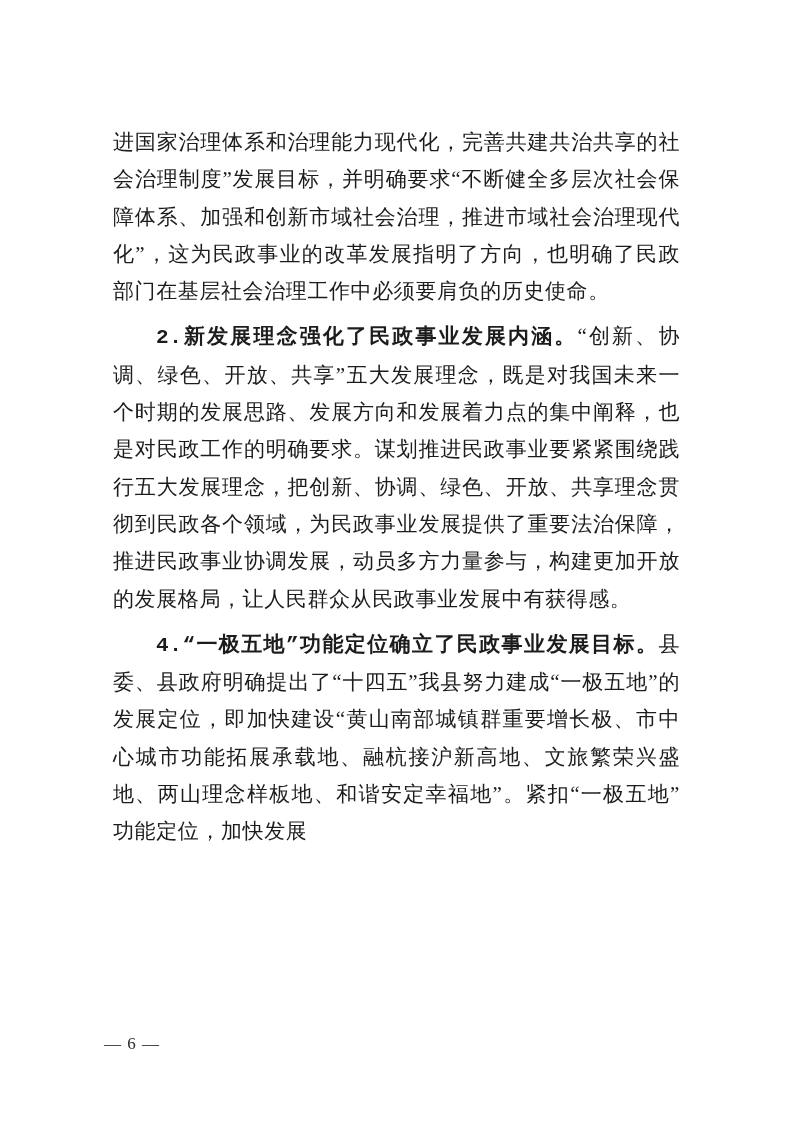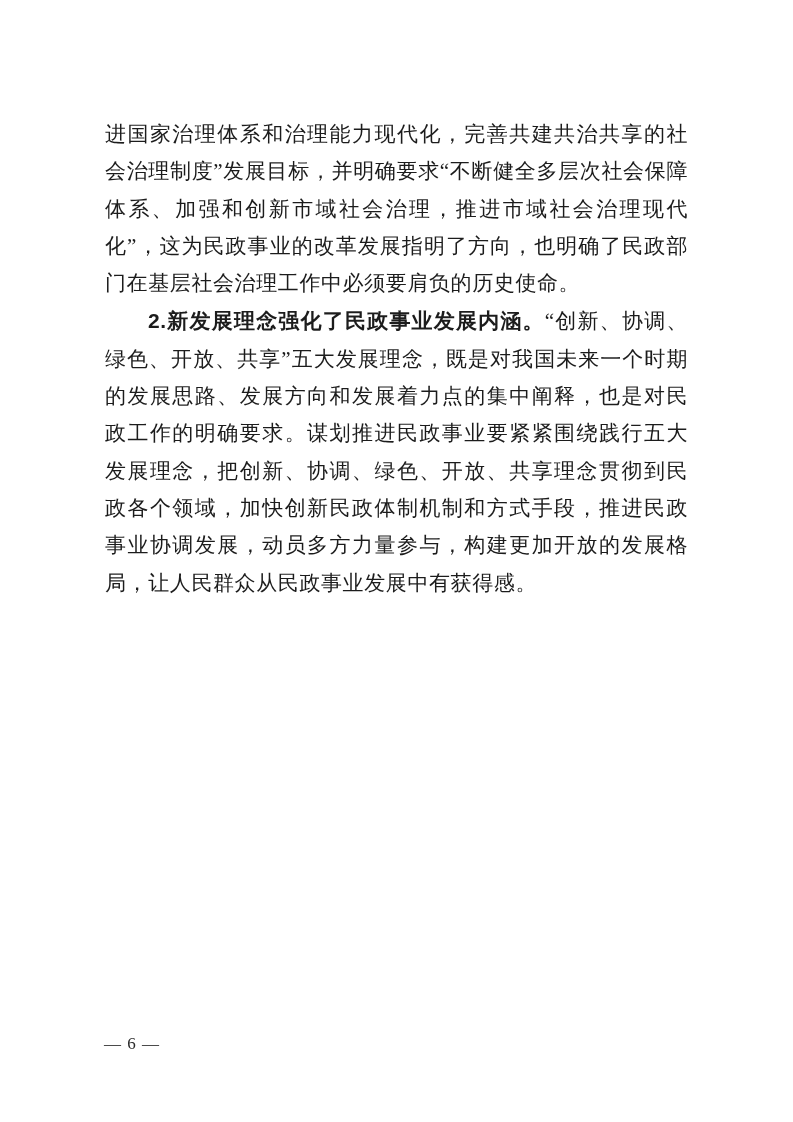--- a/index.html
+++ b/index.html
@@ -17,47 +17,48 @@
     color: #1c1c1c;
   }
   .content {
     position: absolute;
     left: 105px;
     top: 116px;
     width: 583px;
     text-align: justify;
   }
   .para {
-    margin: 0;
+    margin: 8px;
     padding: 0;
     font-size: 21px;
     line-height: 37.3px;
     letter-spacing: 0.6px;
     word-break: break-all;
   }
   .para.indent {
     text-indent: 43px;
   }
   .run-bold {
-    font-family: Liberation Sans, sans-serif;
+    font-family: Liberation Mono, monospace;
     font-weight: 700;
   }
   .footer {
     position: absolute;
     left: 104px;
     top: 1034px;
     font-size: 17px;
     letter-spacing: 1px;
     color: #2a2a2a;
     font-family: "Liberation Serif", "DejaVu Serif", serif;
   }
 </style>
 </head>
 <body>
 
 <div class="page">
   <div class="content">
 
   <p class="para"><span class="run">进国家治理体系和治理能力现代化，完善共建共治共享的社会治理制度”发展目标，并明确要求“不断健全多层次社会保障体系、加强和创新市域社会治理，推进市域社会治理现代化”，这为民政事业的改革发展指明了方向，也明确了民政部门在基层社会治理工作中必须要肩负的历史使命。</span></p>
-      <p class="para indent"><span class="run-bold">2.新发展理念强化了民政事业发展内涵。</span><span class="run">“创新、协调、绿色、开放、共享”五大发展理念，既是对我国未来一个时期的发展思路、发展方向和发展着力点的集中阐释，也是对民政工作的明确要求。谋划推进民政事业要紧紧围绕践行五大发展理念，把创新、协调、绿色、开放、共享理念贯彻到民政各个领域，加快创新民政体制机制和方式手段，推进民政事业协调发展，动员多方力量参与，构建更加开放的发展格局，让人民群众从民政事业发展中有获得感。</span></p>
+      <p class="para indent"><span class="run-bold">2.新发展理念强化了民政事业发展内涵。</span><span class="run">“创新、协调、绿色、开放、共享”五大发展理念，既是对我国未来一个时期的发展思路、发展方向和发展着力点的集中阐释，也是对民政工作的明确要求。谋划推进民政事业要紧紧围绕践行五大发展理念，把创新、协调、绿色、开放、共享理念贯彻到民政各个领域，为民政事业发展提供了重要法治保障，推进民政事业协调发展，动员多方力量参与，构建更加开放的发展格局，让人民群众从民政事业发展中有获得感。</span></p>
+      <p class="para indent"><span class="run-bold">4.“一极五地”功能定位确立了民政事业发展目标。</span><span class="run">县委、县政府明确提出了“十四五”我县努力建成“一极五地”的发展定位，即加快建设“黄山南部城镇群重要增长极、市中心城市功能拓展承载地、融杭接沪新高地、文旅繁荣兴盛地、两山理念样板地、和谐安定幸福地”。紧扣“一极五地”功能定位，加快发展</span></p>
     </div>
   <div class="footer">— 6 —</div>
 </div>
 
 </body></html>

